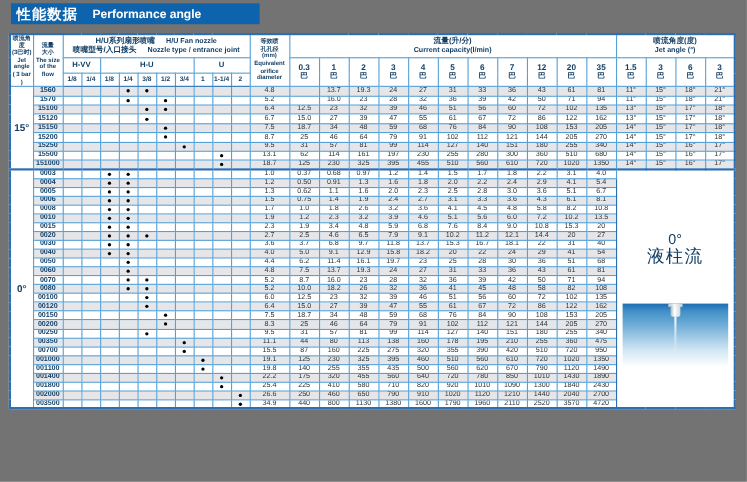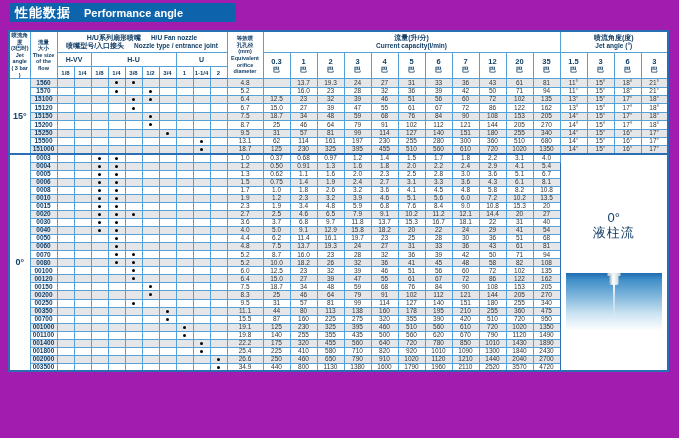--- a/index.html
+++ b/index.html
@@ -1,17 +1,17 @@
 <!DOCTYPE html>
 <html><head>
 <meta charset="utf-8">
 <style>
   html,body{margin:0;padding:0;background:#ffffff;}
   body{width:679px;height:438px;font-family:"Liberation Sans",sans-serif;position:relative;overflow:hidden;}
-  .page{position:absolute;inset:0;background:#a21caf;}
+  .page{position:absolute;inset:0;background:#737373;}
 
   .title-bar{position:absolute;left:10px;top:3px;width:226px;height:19px;background:#0d63ac;
     display:flex;align-items:center;padding-left:5px;box-sizing:border-box;gap:13px;}
   .title-zh{color:#fff;font-size:13px;font-weight:bold;letter-spacing:1px;}
   .title-en{color:#fff;font-size:11px;font-weight:bold;}
 
   table.perf{position:absolute;left:8px;top:30px;border-collapse:collapse;table-layout:fixed;
     border:2px solid #2a6fb4;background:#fff;}
   th,td{border:1px solid #55a0d6;padding:0;text-align:center;vertical-align:middle;overflow:hidden;box-sizing:border-box;}
   thead th{color:#123f66;background:#fff;font-weight:bold;text-align:center;}
@@ -32,21 +32,21 @@
   tr.stripe td{background:#e6e6e9;}
   td.angle-cell{font-weight:bold;color:#123f66;font-size:9px;background:#fff !important;}
   td.flow-cell{font-weight:bold;color:#123f66;font-size:6.5px;}
   td.gl{border-left:1.5px solid #2a6fb4;}
   td.gt{border-top:2px solid #2a6fb4;}
   .dot{width:3px;height:3px;border-radius:50%;background:#000;margin:0 auto;}
 
   td.panel-cell{background:#fff !important;vertical-align:top;}
   .panel{display:flex;flex-direction:column;align-items:center;width:100%;}
   .panel-angle{margin-top:56px;font-size:13px;color:#123f66;}
-  .panel-label{margin-top:2px;font-size:13px;color:#123f66;letter-spacing:1px;}
+  .panel-label{margin-top:2px;font-size:16px;color:#123f66;letter-spacing:1px;}
   .stream-img{margin-top:34px;width:96px;height:58px;position:relative;
     background:linear-gradient(180deg,#1e6cb2 0%,#4190c8 12%,#7ab3da 38%,#cfe6f3 72%,#ffffff 100%);}
   .nozzle-cap{position:absolute;top:0;left:50%;transform:translateX(-50%);width:13px;height:3px;
     background:linear-gradient(90deg,#b9c6cf,#f4f8fa 45%,#c2ced6);}
   .nozzle-body{position:absolute;top:2px;left:50%;transform:translateX(-50%);width:9px;height:10px;
     background:linear-gradient(90deg,#9fb6c4,#ffffff 40%,#cfd9df);border-radius:0 0 2px 2px;}
   .stream-line{position:absolute;top:12px;left:50%;transform:translateX(-50%);width:2px;height:34px;
     background:linear-gradient(180deg,rgba(255,255,255,.95),rgba(255,255,255,0));}
 </style>
 </head>

